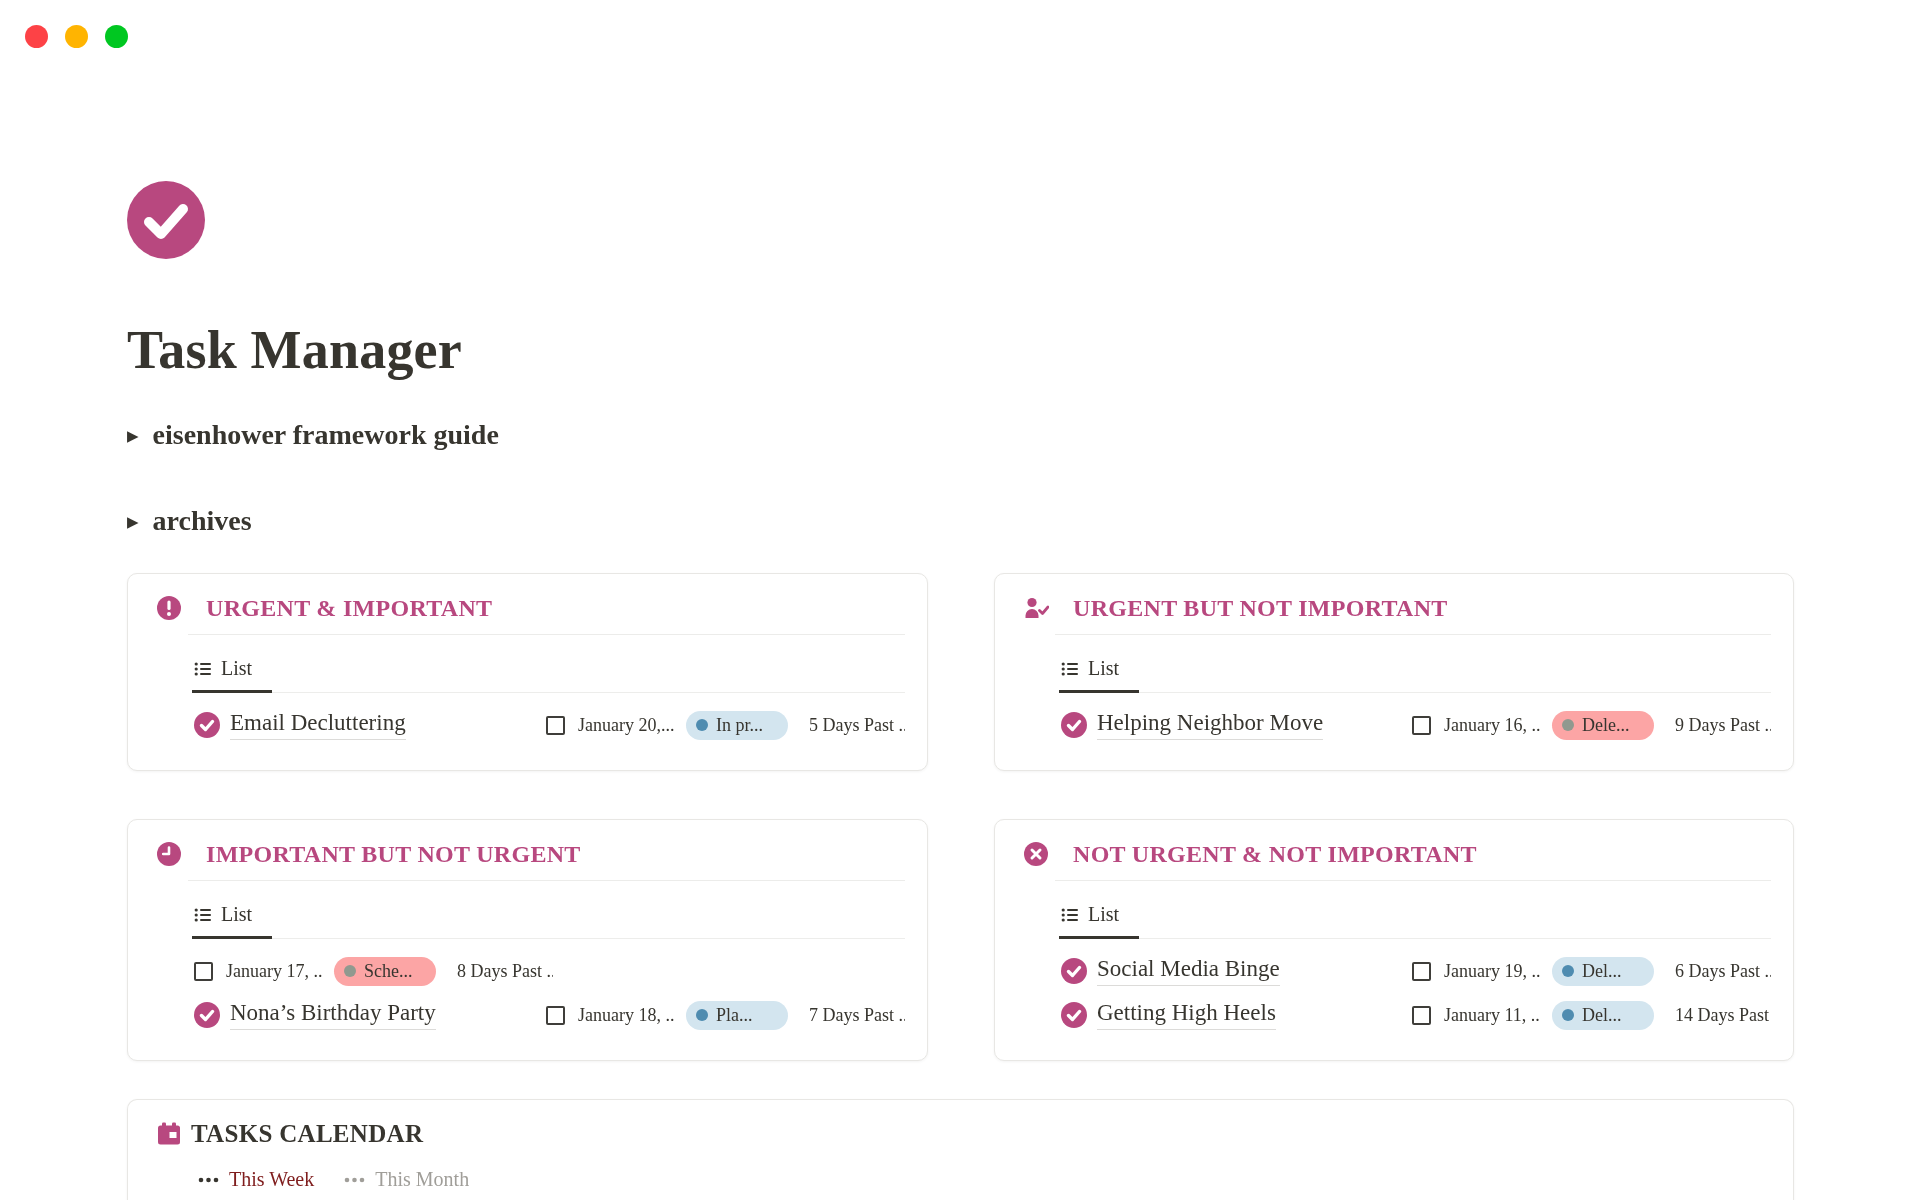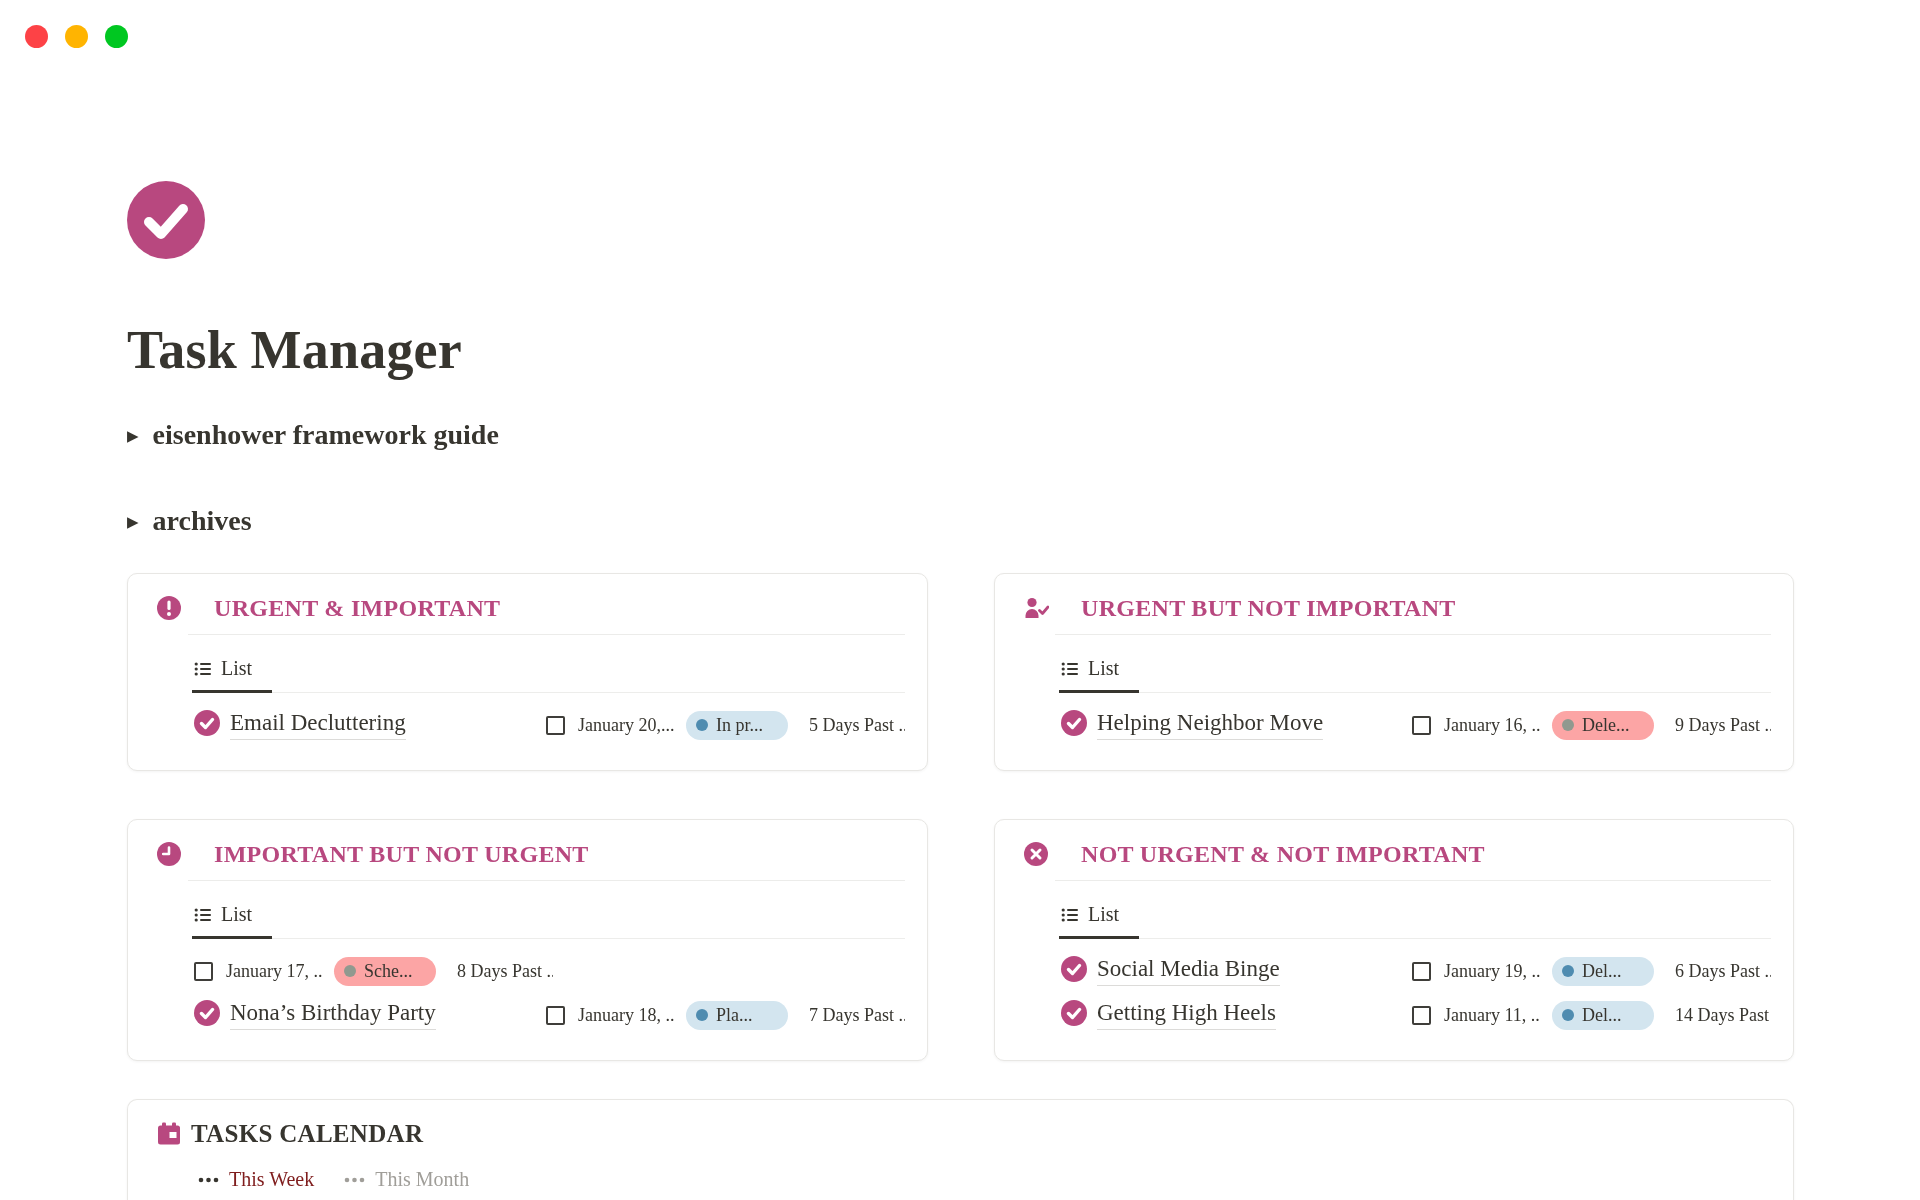--- a/index.html
+++ b/index.html
@@ -52,21 +52,21 @@
     padding:16px 22px 23px 28px;
   }
 
   .card-head { display:flex; align-items:center; gap:9px; height:36px; }
   .qicon { width:26px; height:26px; flex:0 0 26px; }
   .qtitle {
     margin-left:23px;
     font-size:24px; letter-spacing:.3px;
     color:#b8487f;
   }
-  .card-head .qtitle { margin-left:23px; }
+  .card-head .qtitle { margin-left:15px; }
 
   .divider { margin:8px 0 0 32px; border-top:1px solid #ececea; }
 
   .tabbar {
     margin:22px 0 0 36px;
     border-bottom:1px solid #ededeb;
     display:flex;
   }
   .tab {
     display:flex; align-items:center; gap:9px;
@@ -81,21 +81,21 @@
   .task-row { display:flex; align-items:center; height:44px; }
 
   .done-circle { width:26px; height:26px; flex:0 0 26px; cursor:pointer; }
   .task-name {
     margin-left:10px;
     font-size:23px; color:#37352f;
     border-bottom:1.5px solid #dcdbd9;
     padding-bottom:3px;
     cursor:pointer;
   }
-  .task-left { flex:1; display:flex; }
+  .task-left { flex:1; display:flex; align-items:center; }
 
   .cbx {
     width:19px; height:19px; flex:0 0 19px;
     border:2px solid #3f3e3a; border-radius:2px;
     background:#fff; cursor:pointer;
   }
   .date-cell  { width:96px;  margin-left:13px; font-size:18px; white-space:nowrap; overflow:hidden; }
   .pill {
     margin-left:12px;
     width:102px; height:29px; border-radius:15px;

